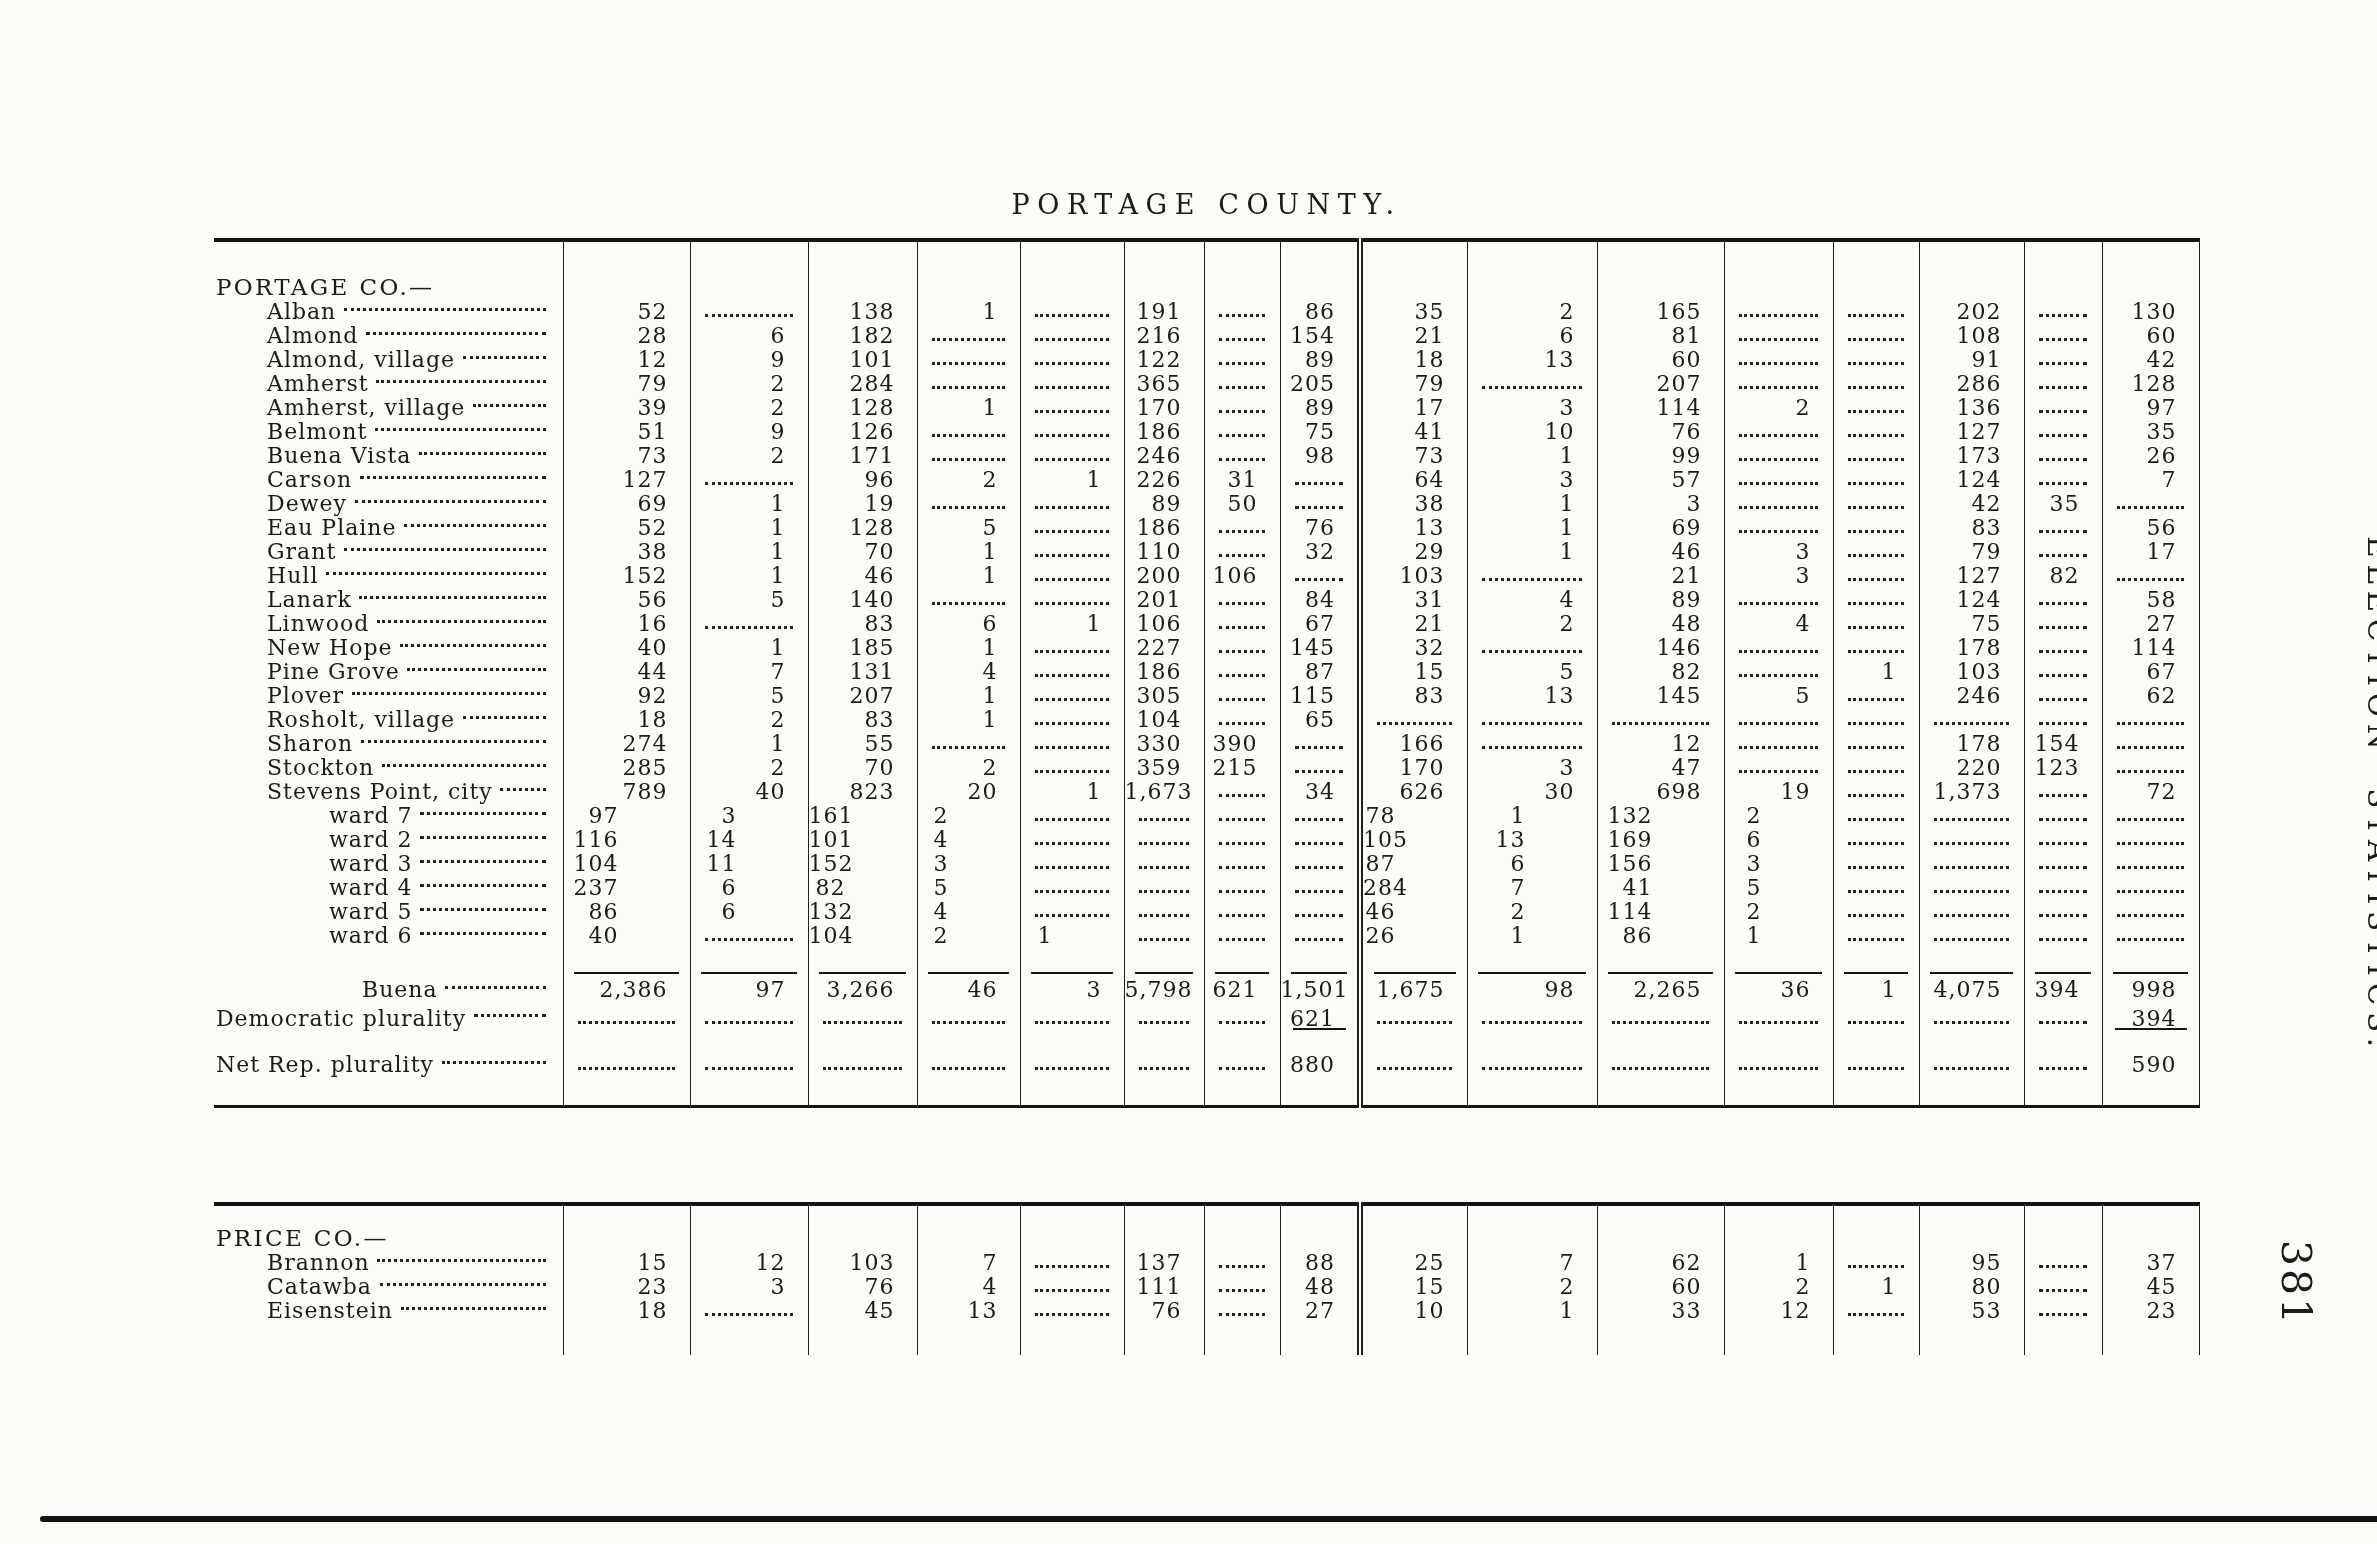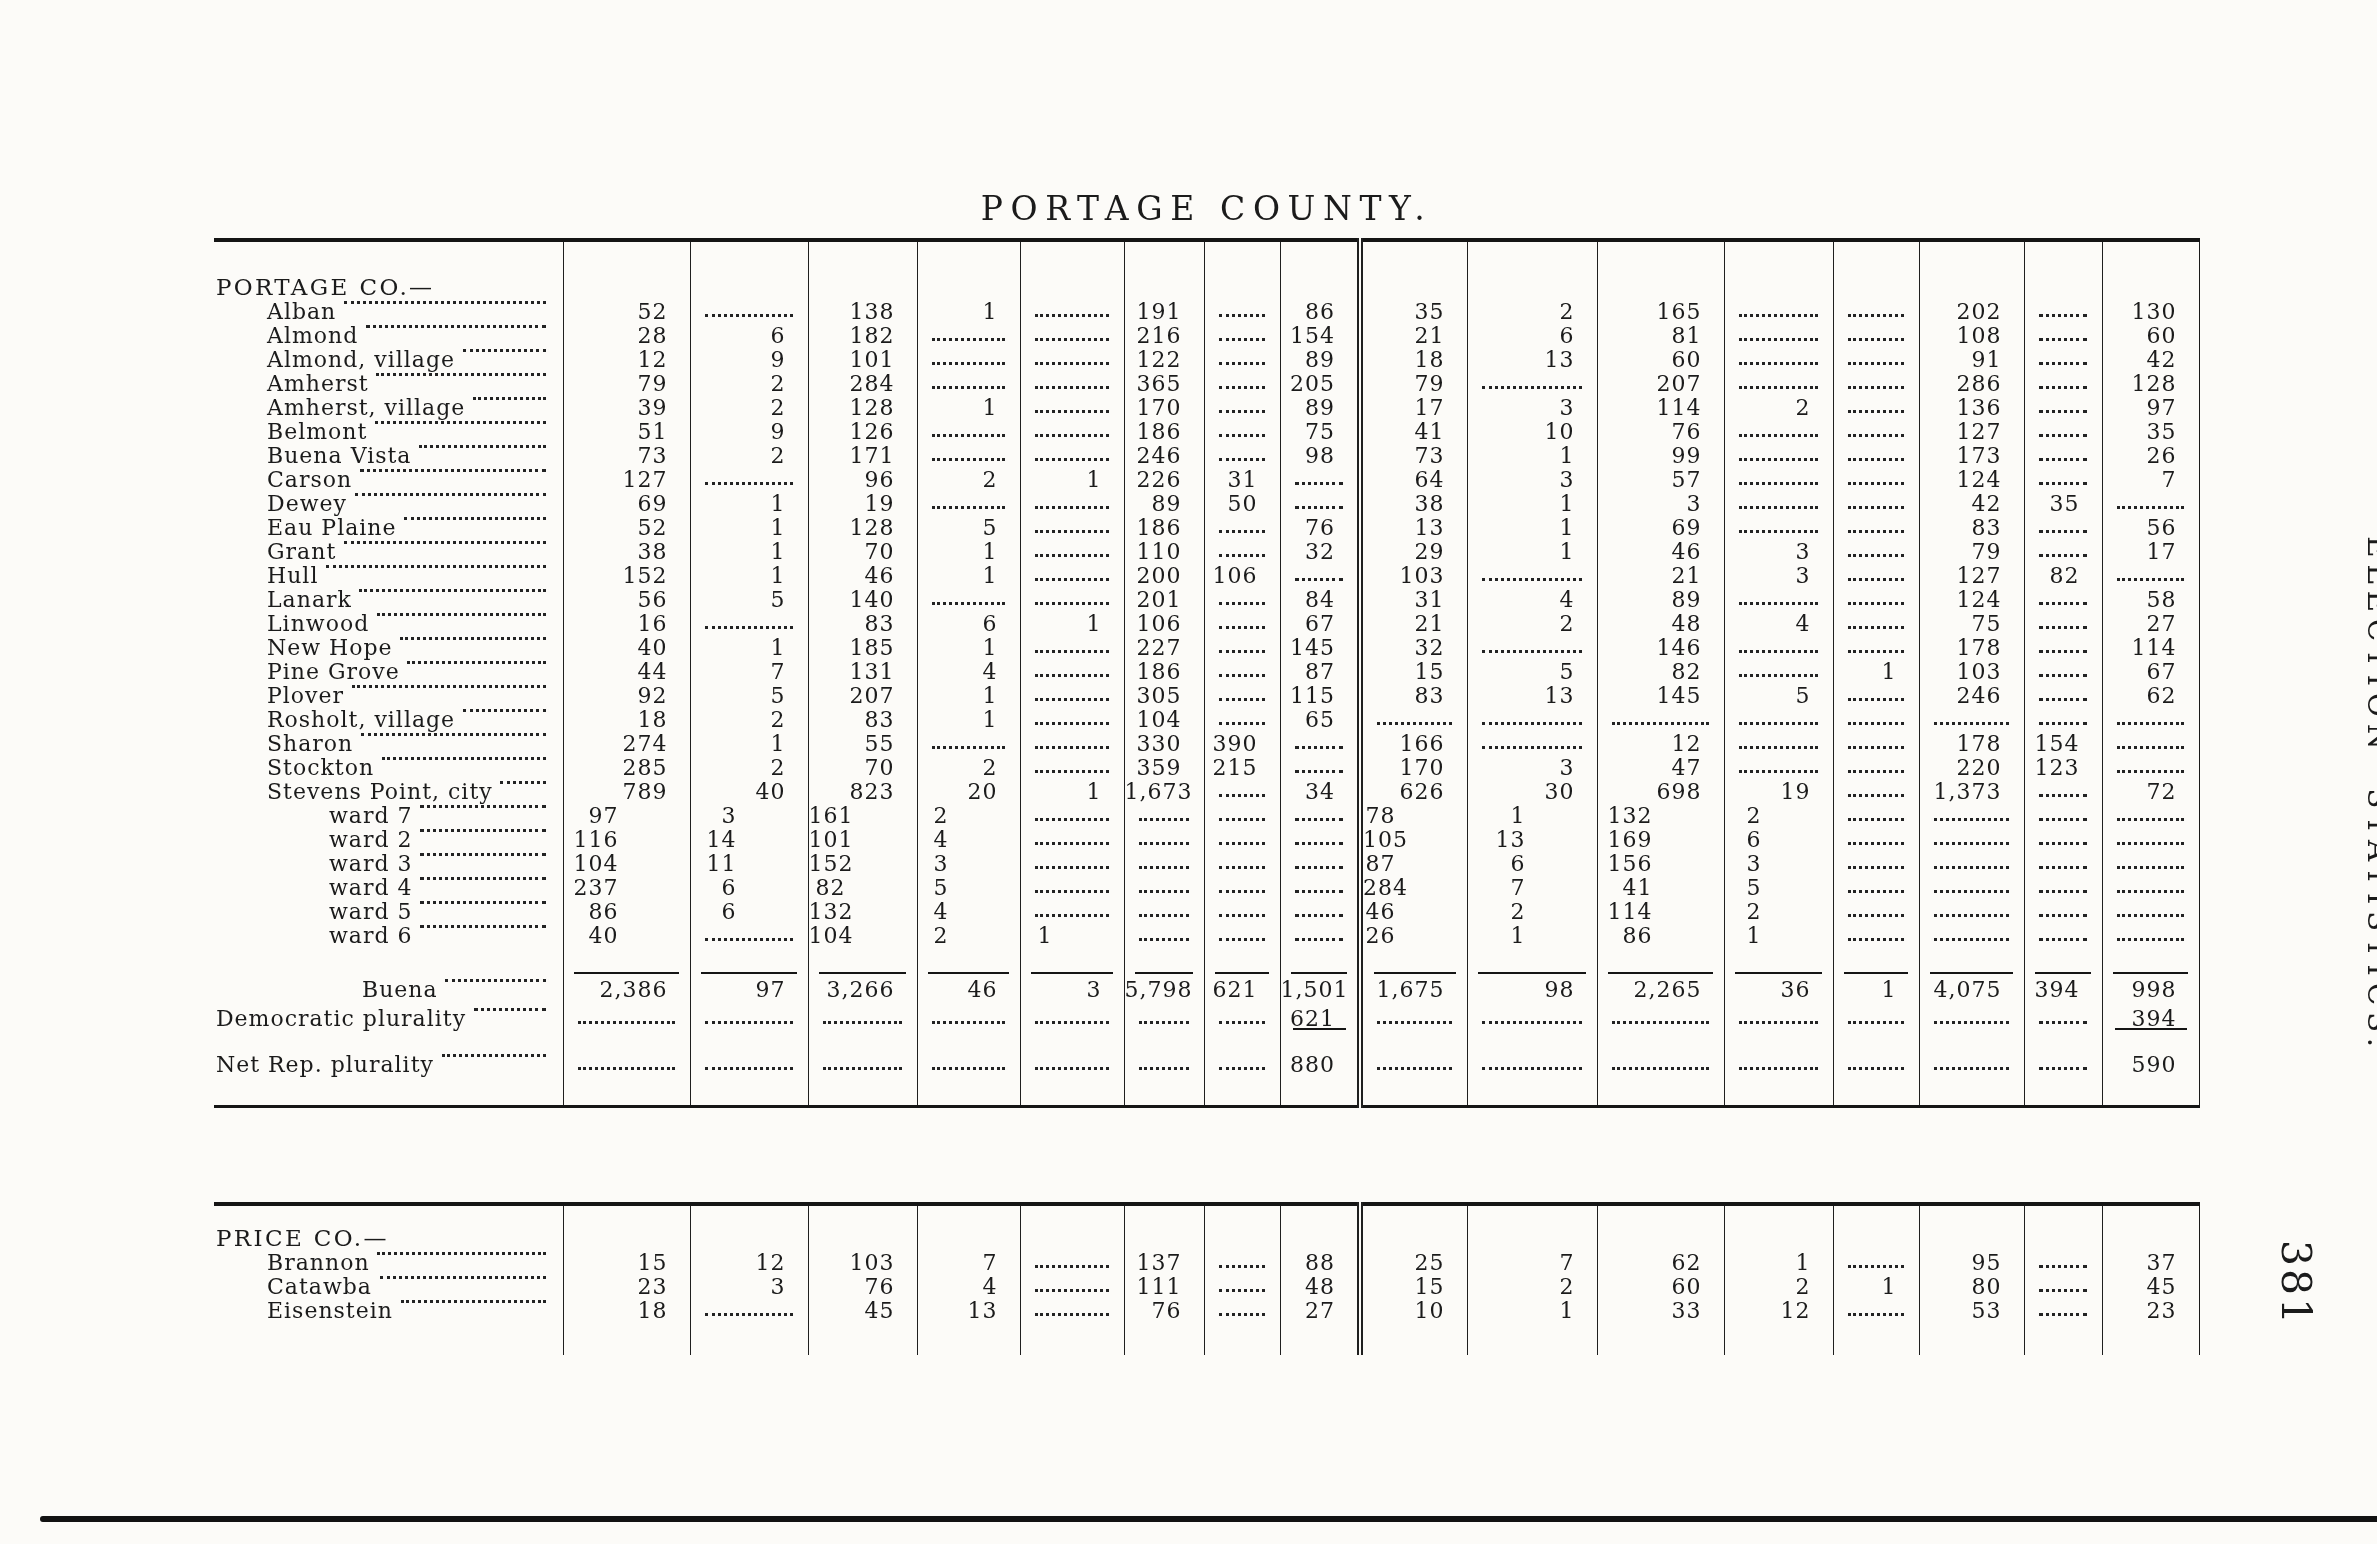--- a/index.html
+++ b/index.html
@@ -4,21 +4,21 @@
 <style>
   html,body{margin:0;padding:0;}
   body{
     width:2482px;height:1544px;position:relative;overflow:hidden;
     background:#fcfbf8;color:#1b1b1b;
     font-family:"DejaVu Serif","Liberation Serif",serif;
   }
   .sheet{position:absolute;inset:0;}
   .county-title{
     position:absolute;left:214px;width:1985px;text-align:center;
-    font-size:33px;letter-spacing:7.6px;white-space:nowrap;
+    font-size:27px;letter-spacing:7.6px;white-space:nowrap;
   }
   #portage-title{top:189px;}
   #price-title{top:1139px;}
   table.county{
     position:absolute;left:214px;width:1985px;
     border-collapse:collapse;border-spacing:0;table-layout:fixed;
     border-top:4.3px solid #151515;border-right:1.9px solid #1a1a1a;
   }
   #portage-table{top:238px;border-bottom:3.8px solid #151515;}
   #price-table{top:1202px;}
@@ -32,21 +32,21 @@
   tr.pre-total td{height:20px;}
   tr.total td{height:34px;}
   tr.dem td{height:28.5px;}
   tr.pre-net td{height:17px;}
   tr.net td{height:29.5px;}
   tr.tail-pad td{height:27.6px;}
   tr.tail td{height:31px;}
   .num{display:inline-block;padding-right:22px;padding-bottom:1.9px;letter-spacing:1px;}
   tr.ward .num{padding-right:71px;}
   .lbl{text-align:left;}
-  .lblwrap{display:flex;align-items:flex-start;padding-bottom:1.9px;padding-right:3.8px;}
+  .lblwrap{display:flex;align-items:center;padding-bottom:1.9px;padding-right:3.8px;}
   .lbltext{white-space:nowrap;letter-spacing:1px;}
   tr.group .lbltext{font-size:23px;letter-spacing:2.4px;}
   .pad0 .lblwrap{padding-left:1.9px;}
   .pad1 .lblwrap{padding-left:53px;}
   .pad2 .lblwrap{padding-left:115px;}
   .padT .lblwrap{padding-left:148px;}
   .leader{flex:1 1 auto;min-width:19px;border-bottom:3.3px dotted #232323;margin:0 12.4px 5.7px 7.6px;}
   .dotfill{position:absolute;left:14.3px;right:14.3px;bottom:7.6px;border-bottom:3.3px dotted #232323;}
   .sumline{position:absolute;top:2.9px;left:10.5px;right:10.5px;border-top:2.4px solid #151515;}
   .dem-underline{position:absolute;bottom:1px;left:12.4px;right:11.4px;border-bottom:2.4px solid #151515;}

